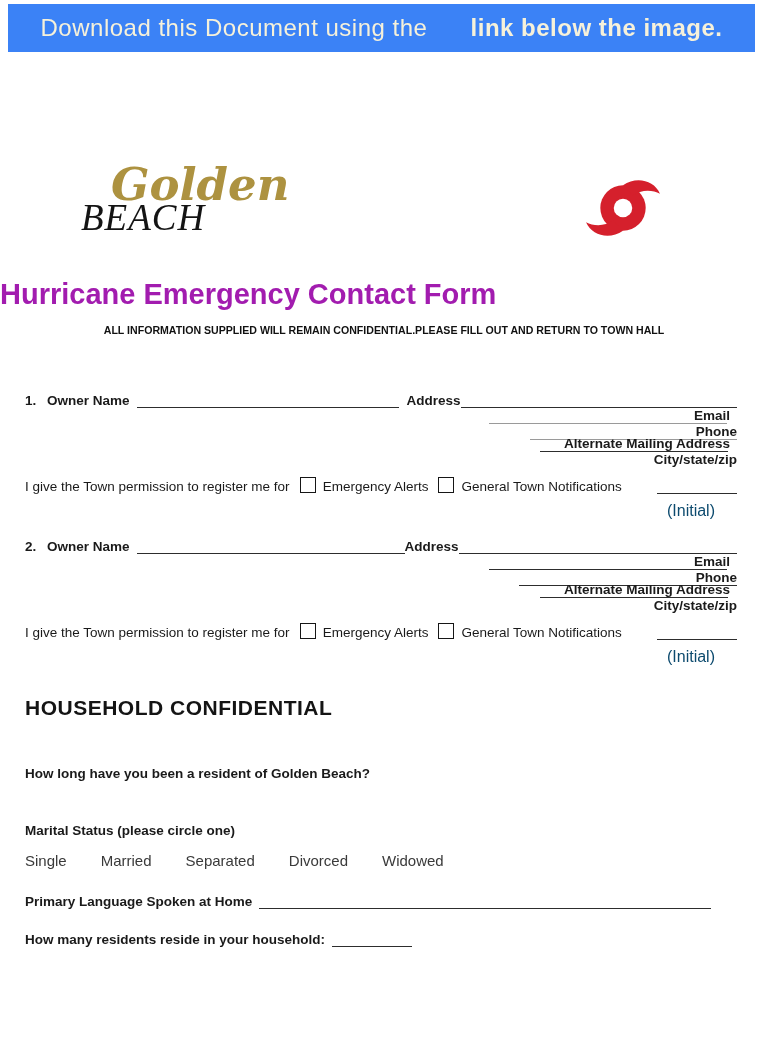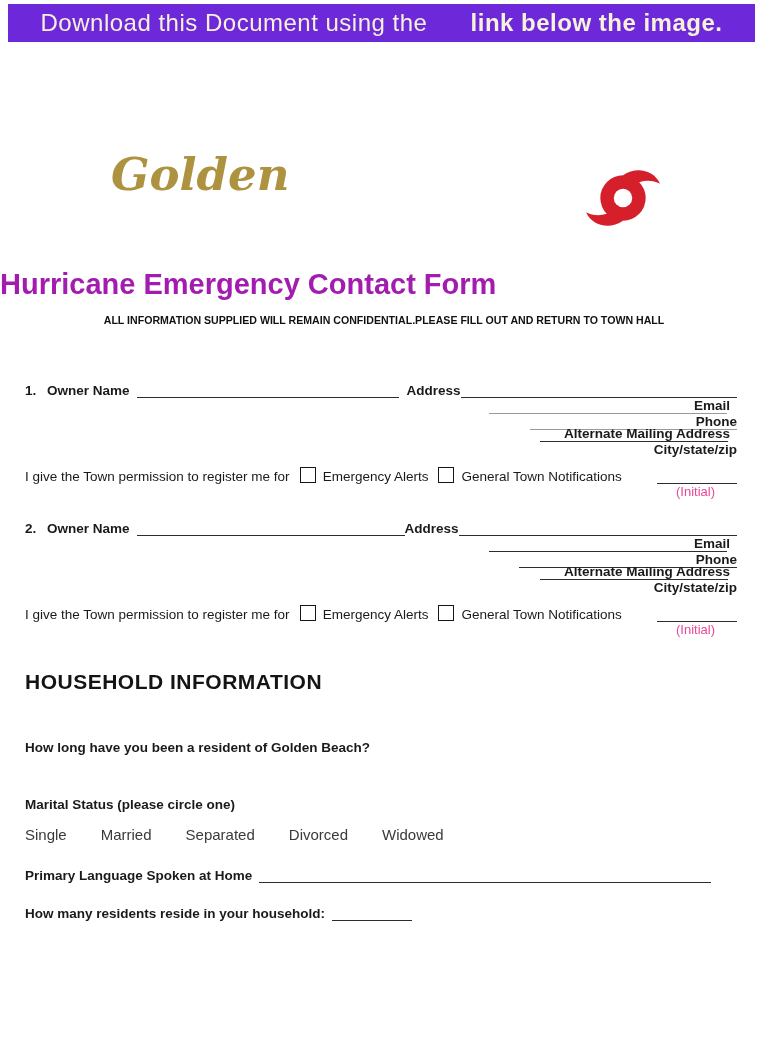--- a/index.html
+++ b/index.html
@@ -2,21 +2,21 @@
 <html><head>
 <meta charset="utf-8">
 <style>
   html,body{margin:0;padding:0;}
   body{
     width:768px;height:1051px;background:#ffffff;overflow:hidden;
     font-family:"Liberation Sans",sans-serif;color:#1a1a1a;
   }
   
   .banner{
-    margin:4px 13px 0 8px;height:38px;background:#6d28d9;
+    margin:4px 13px 0 8px;height:48px;background:#3b82f6;
     display:flex;align-items:center;justify-content:center;
     color:#f6f1da;font-size:24px;letter-spacing:0.5px;white-space:pre;
   }
   .banner .bold{font-weight:bold;margin-left:36px;}
   
   .header{
     margin-top:110px;padding:0 103px 0 45px;
     display:flex;justify-content:space-between;align-items:flex-start;height:98px;margin-left:36px;
   }
   .logo{width:190px;}
@@ -47,22 +47,22 @@
   .fill{border-bottom:1.5px solid #2d2d2d;height:15px;display:inline-block;}
   .fill.flex{flex:1;}
   .fill.gray{border-bottom-color:#9a9a9a;}
   .indent{margin-left:37px;flex-direction:column;}
   .permission-row{height:30px;}
   .cb{
     width:14px;height:14px;border:1.6px solid #161616;display:inline-block;
     margin:0 7px 1px 10px;background:#fff;flex:none;
   }
   .fill.short{width:80px;margin-left:auto;}
-  .initial-row{height:16px;text-align:right;padding-right:22px;
-    font-size:13px;color:#ec4899;}
+  .initial-row{height:16px;margin-top:8px;text-align:right;padding-right:22px;
+    font-size:16px;color:#0c4a6e;}
   
   .household{margin:32px 31px 0 25px;}
   .hh-heading{font-size:21px;font-weight:bold;letter-spacing:0.5px;color:#141414;}
   .question{margin-top:46px;font-size:13.5px;font-weight:bold;}
   .opt-row{margin-top:12px;display:flex;align-items:center;height:20px;
     font-size:13.5px;color:#3f3f3f;}
   .opt-row .cb{margin:0 8px 0 0;}
   .opt-row .opt{margin-right:20px;}
   .marital-label{margin-top:42px;font-size:13.5px;font-weight:bold;}
   .marital-opts{margin-top:14px;font-size:15px;color:#3a3a3a;display:flex;}
@@ -75,20 +75,21 @@
 </head>
 <body>
 
 <div class="banner">
   <span>Download this Document using the </span><span class="bold">link below the image.</span>
 </div>
 
 <div class="header">
   <div class="logo">
     <div class="logo-golden">Golden</div>
+    <div class="logo-beach">BEACH</div>
   </div>
   <svg class="hurricane" viewBox="0 0 100 100">
     <circle cx="50" cy="50" r="27" fill="#d5202c"></circle>
     <path d="M50 23 C66 12 87 17 94 33 C85 28 71 28 62 35 Z" fill="#d5202c"></path>
     <path d="M50 77 C34 88 13 83 6 67 C15 72 29 72 38 65 Z" fill="#d5202c"></path>
     <circle cx="50" cy="50" r="11" fill="#ffffff"></circle>
   </svg>
 </div>
 
 <div class="title">Hurricane Emergency Contact Form</div>
@@ -150,21 +151,21 @@
     <span class="cb"></span>
     <span>Emergency Alerts</span>
     <span class="cb"></span>
     <span>General Town Notifications</span>
     <span class="fill short"></span>
   </div>
   <div class="initial-row">(Initial)</div>
 </div>
 
 <div class="household">
-  <div class="hh-heading">HOUSEHOLD INFORMATION</div>
+  <div class="hh-heading">HOUSEHOLD CONFIDENTIAL</div>
 
   <div class="question">How long have you been a resident of Golden Beach?</div>
 
   <div class="marital-label">Marital Status (please circle one)</div>
   <div class="marital-opts">
     <span>Single</span>
     <span>Married</span>
     <span>Separated</span>
     <span>Divorced</span>
     <span>Widowed</span>

